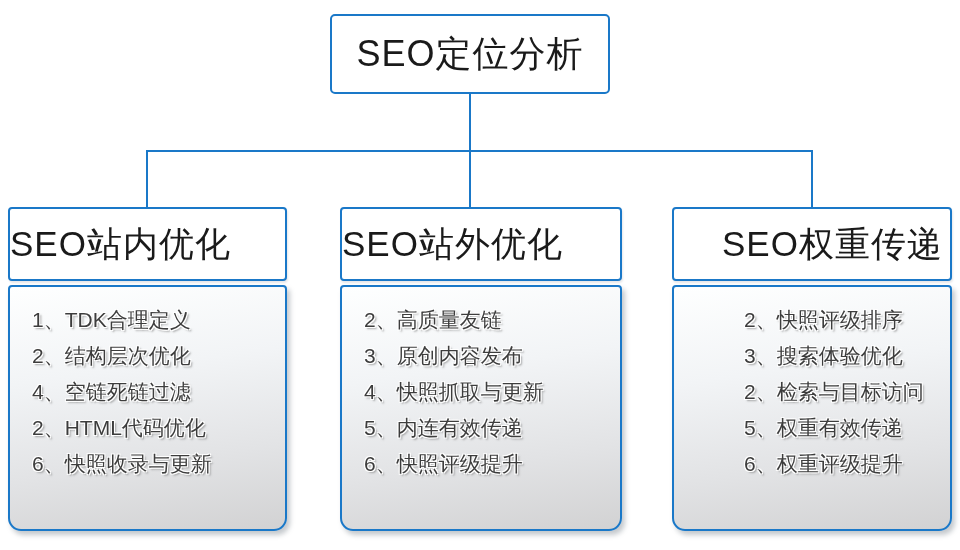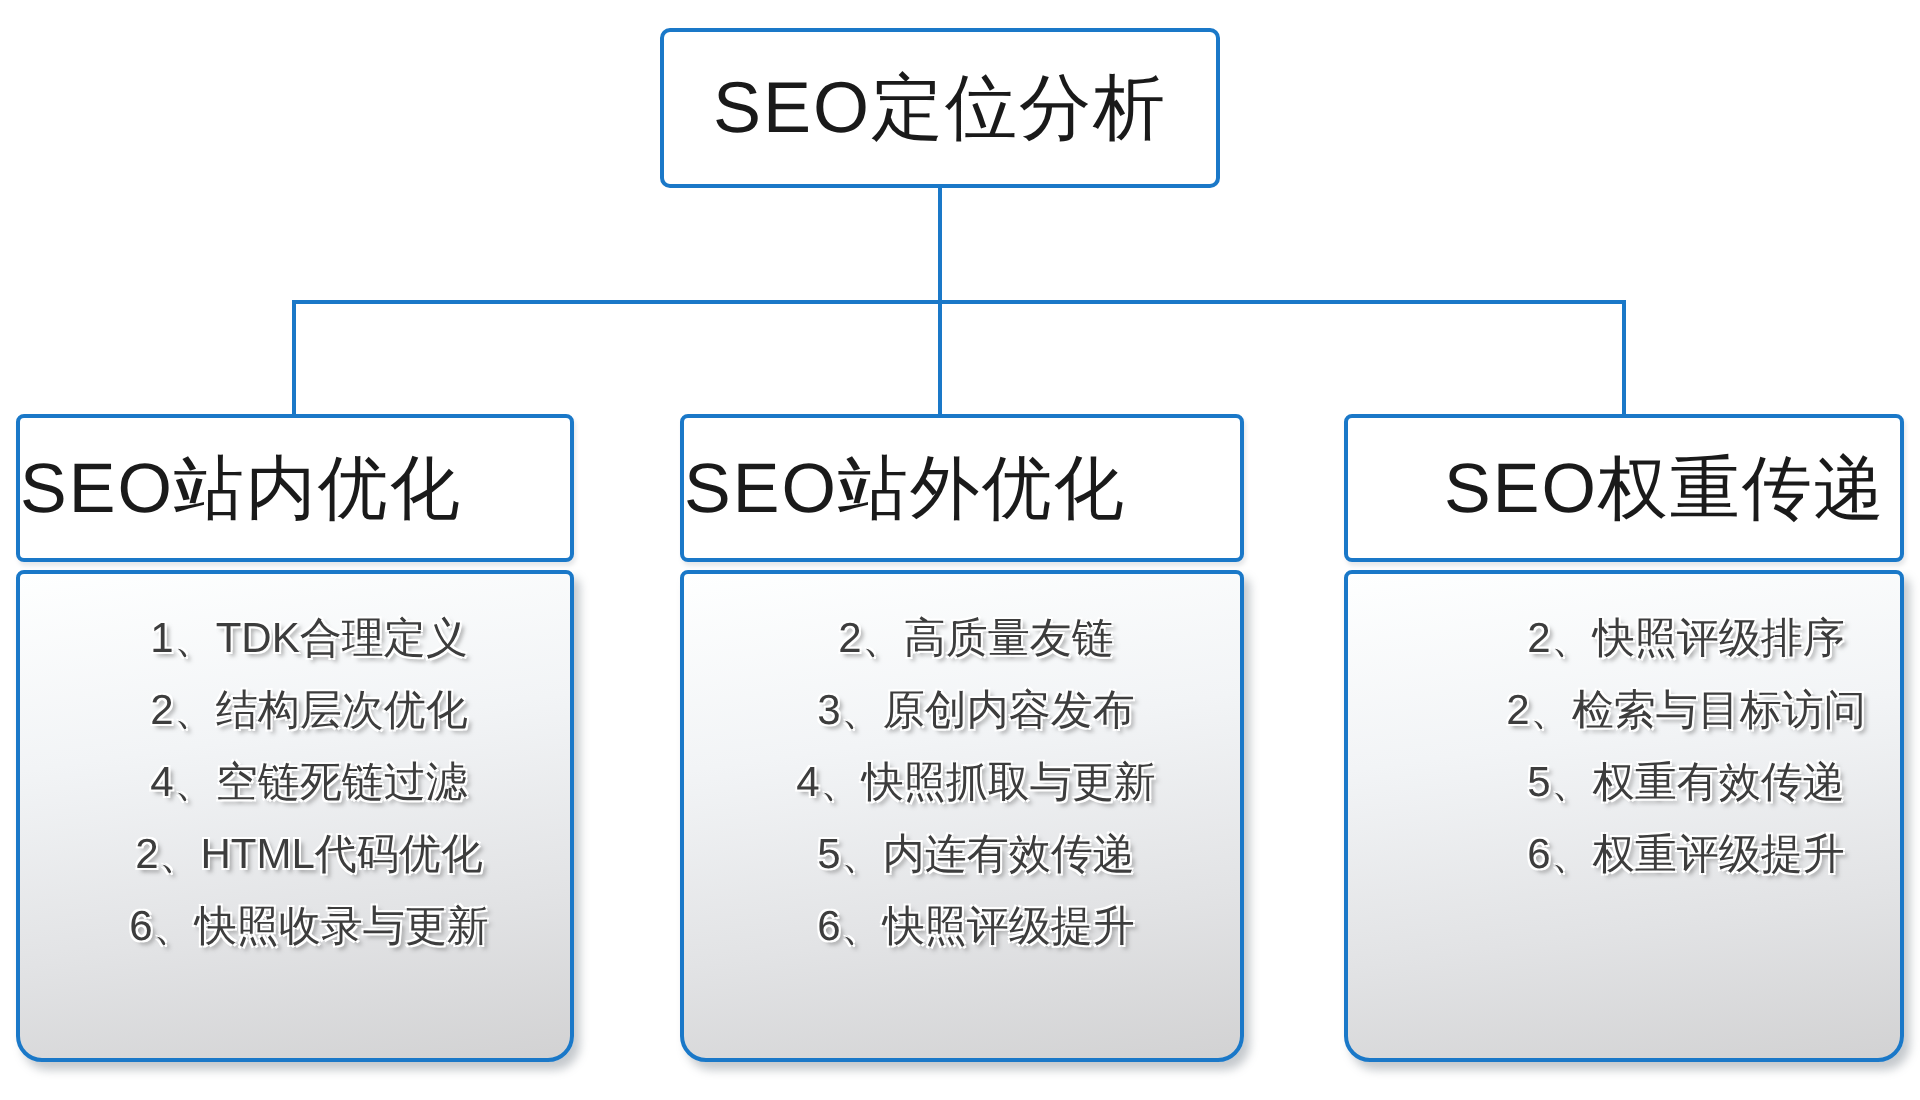--- a/index.html
+++ b/index.html
@@ -45,21 +45,20 @@
   }
   
   .branch-list {
     position: absolute;
     top: 285px; height: 246px;
     background: linear-gradient(172deg, #feffff 0%, #f2f4f6 35%, #e2e3e5 70%, #d2d2d3 100%);
     border: 2px solid var(--accent, #1a78c8);
     border-radius: 4px 4px 13px 13px;
     box-sizing: border-box;
     box-shadow: 3px 4px 5px rgba(110,120,130,0.40);
-    text-align: center;
   }
   .col-left   { left: 8px;   width: 279px; }
   .col-mid    { left: 328px; width: 282px; margin-left: 12px; }
   .col-right  { left: 672px; width: 280px; padding-left: 48px; }
 
   .branch-list ul {
     list-style: none;
     margin: 0; padding: 15px 8px 0 22px;
   }
   .branch-list li {
@@ -113,19 +112,20 @@
       <li>6、快照评级提升</li>
     </ul>
   </div>
 
   <div class="branch-header col-right">
     <span>SEO权重传递</span>
   </div>
   <div class="branch-list col-right">
     <ul>
       <li>2、快照评级排序</li>
+      <li>3、搜索体验优化</li>
       <li>2、检索与目标访问</li>
       <li>5、权重有效传递</li>
       <li>6、权重评级提升</li>
     </ul>
   </div>
 
 </div>
 
 </body></html>

